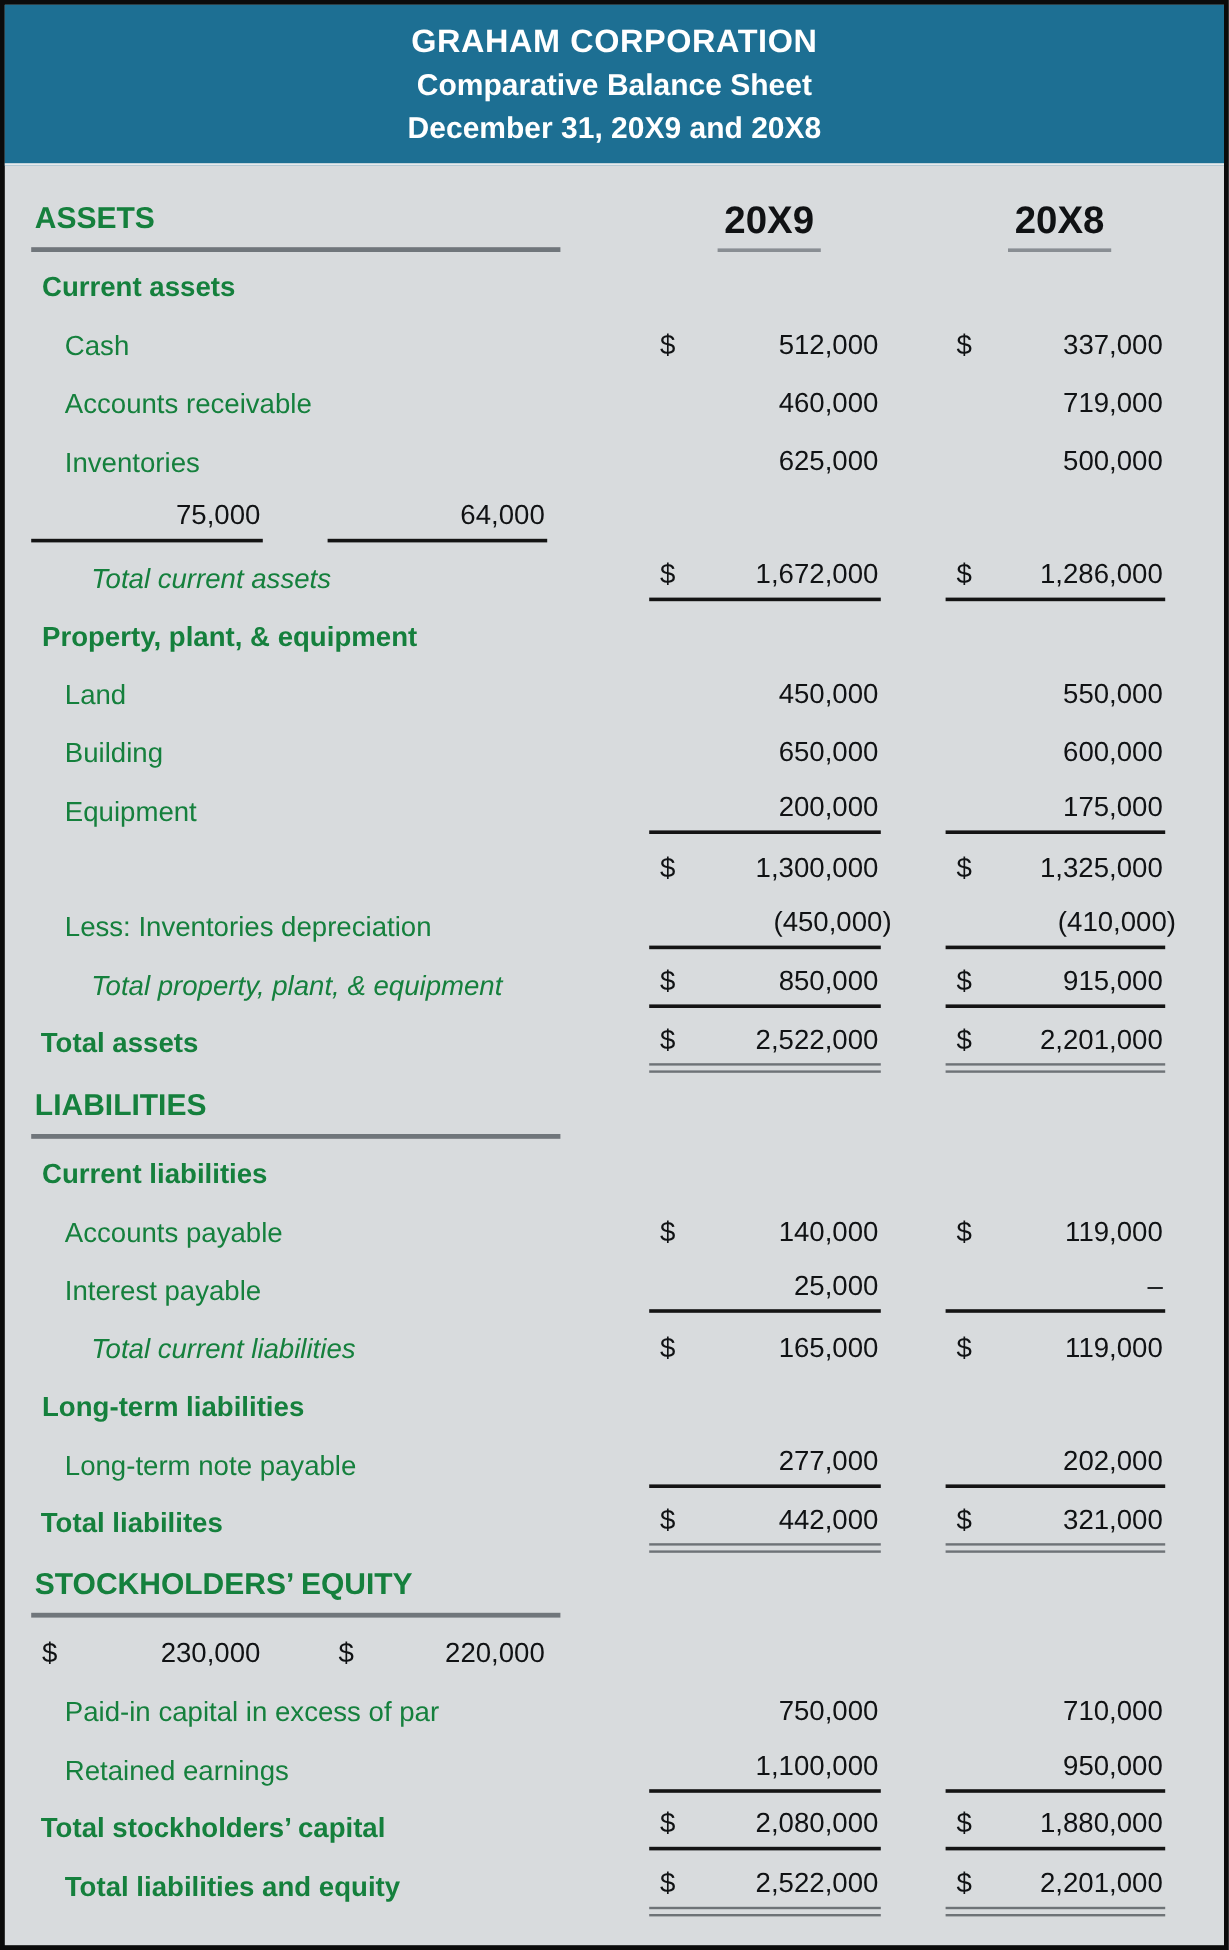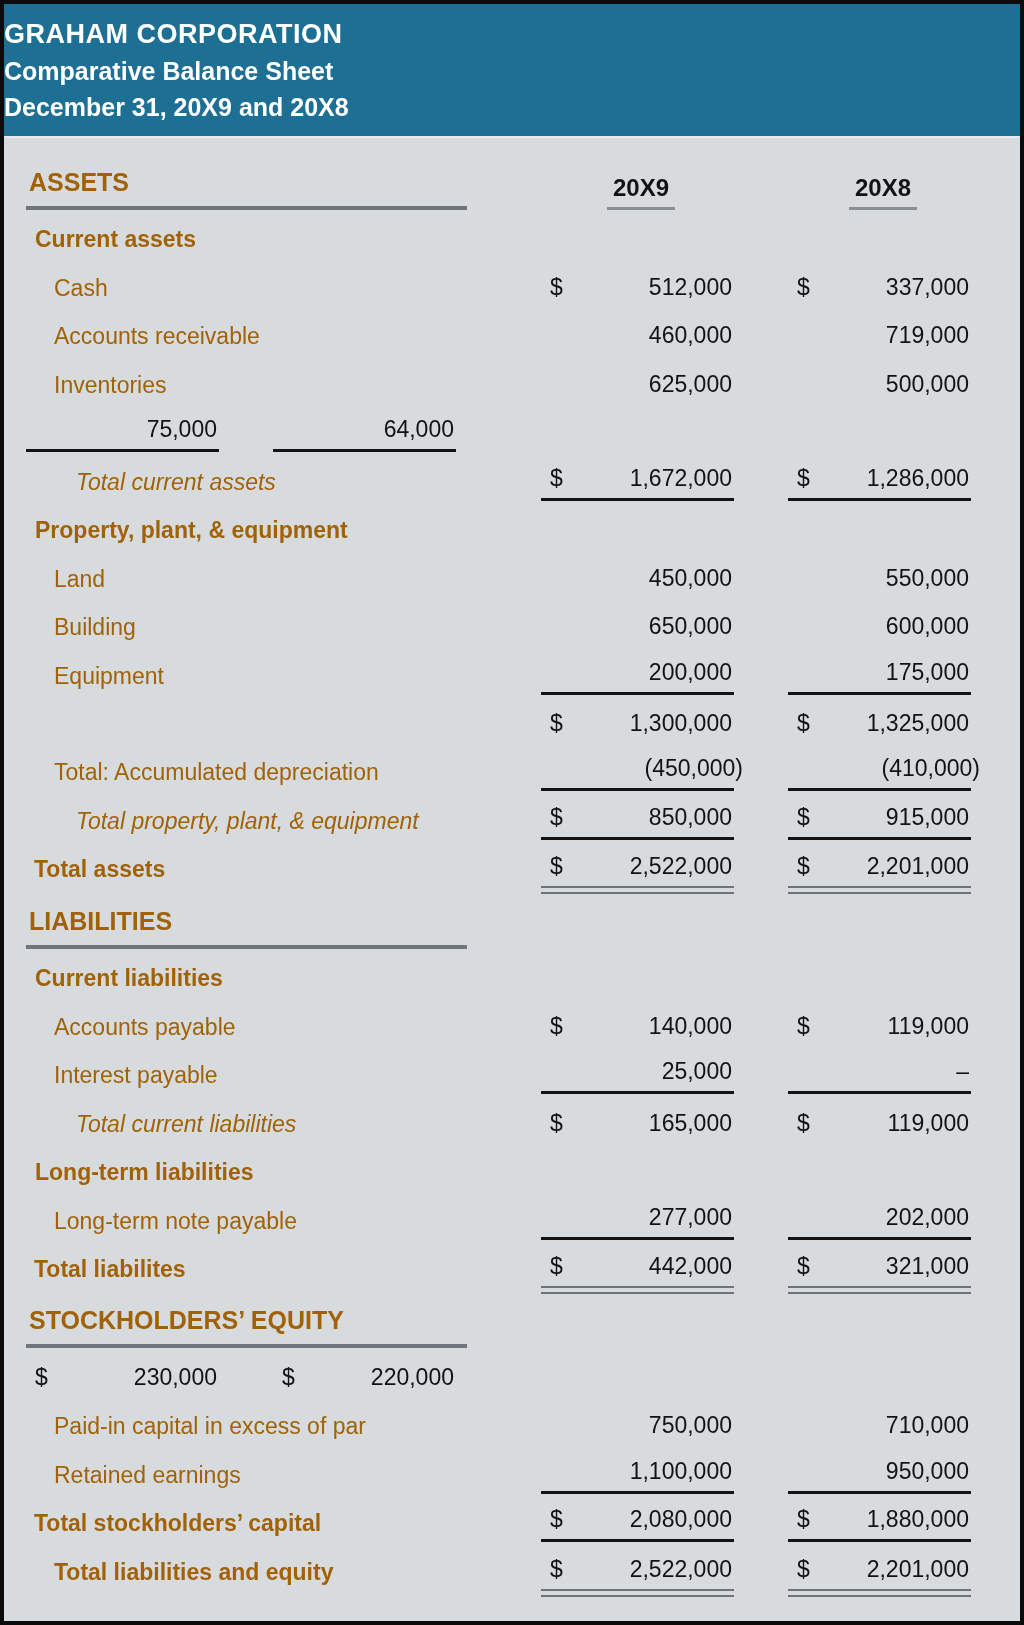--- a/index.html
+++ b/index.html
@@ -13,38 +13,38 @@
     position:absolute; left:4px; top:4px; right:4px; bottom:4px;
     background:#d8dbdd;
     display:flex; flex-direction:column;
   }
   
   .banner {
     background:#1d6f93;
     color:#ffffff;
     height:132px;
     display:flex; flex-direction:column;
-    justify-content:center;
+    align-items:center; justify-content:center;
     gap:7px;
     border-bottom:2px solid #e8eaec;
     flex:none;
   }
   .banner .line1 { font-size:27px; font-weight:700; letter-spacing:.5px; margin:0; }
   .banner .line2, .banner .line3 { font-size:25px; font-weight:700; }
 
   
   .sheet {
     flex:1;
     display:flex; flex-direction:column;
     justify-content:space-between;
     padding:16px 0 30px 22px;
   }
   .row { display:flex; align-items:flex-end; min-height:44px; }
   .label {
-    flex:1; font-size:23px; color:#a16207;
+    flex:1; font-size:23px; color:#15803d;
     padding:0 0 5px 28px;
     white-space:nowrap; overflow:hidden;
   }
   .row.section   .label { padding-left:9px;  font-weight:700; }
   .row.total-main .label{ padding-left:8px;  font-weight:700; }
   .row.total-main2 .label{ padding-left:28px; font-weight:700; }
   .row.total-sub .label { padding-left:50px;font-style:italic; }
 
   
   .row.head .label, .row.head2 .label {
@@ -70,21 +70,21 @@
   .amt .val.paren { margin-right:-11px; }
   .amt.single { border-bottom:3px solid #141414; }
   .amt.double { border-bottom:2px solid #6e7377; }
   .amt.double::after {
     content:""; position:absolute; left:0; right:0; bottom:-8px;
     height:2px; background:#6e7377;
   }
   
   .amt.yrcell { justify-content:center; padding-bottom:0; }
   .yr {
-    font-weight:700; font-size:24px;
+    font-weight:700; font-size:32px;
     padding:0 6px 5px;
     border-bottom:3px solid #898e93;
   }
 </style>
 </head>
 <body>
 
 <div class="frame">
 
   <div class="banner">
@@ -190,21 +190,21 @@
         <div class="amt c1">
           <span class="dollar">$</span>
           <span class="val">1,300,000</span>
         </div>
         <div class="amt c2">
           <span class="dollar">$</span>
           <span class="val">1,325,000</span>
         </div>
       </div>
       <div class="row item">
-        <div class="label">Total: Accumulated depreciation</div>
+        <div class="label">Less: Inventories depreciation</div>
         <div class="amt c1 single">
           <span class="val paren">(450,000)</span>
         </div>
         <div class="amt c2 single">
           <span class="val paren">(410,000)</span>
         </div>
       </div>
       <div class="row total-sub">
         <div class="label">Total property, plant, &amp; equipment</div>
         <div class="amt c1 single">

